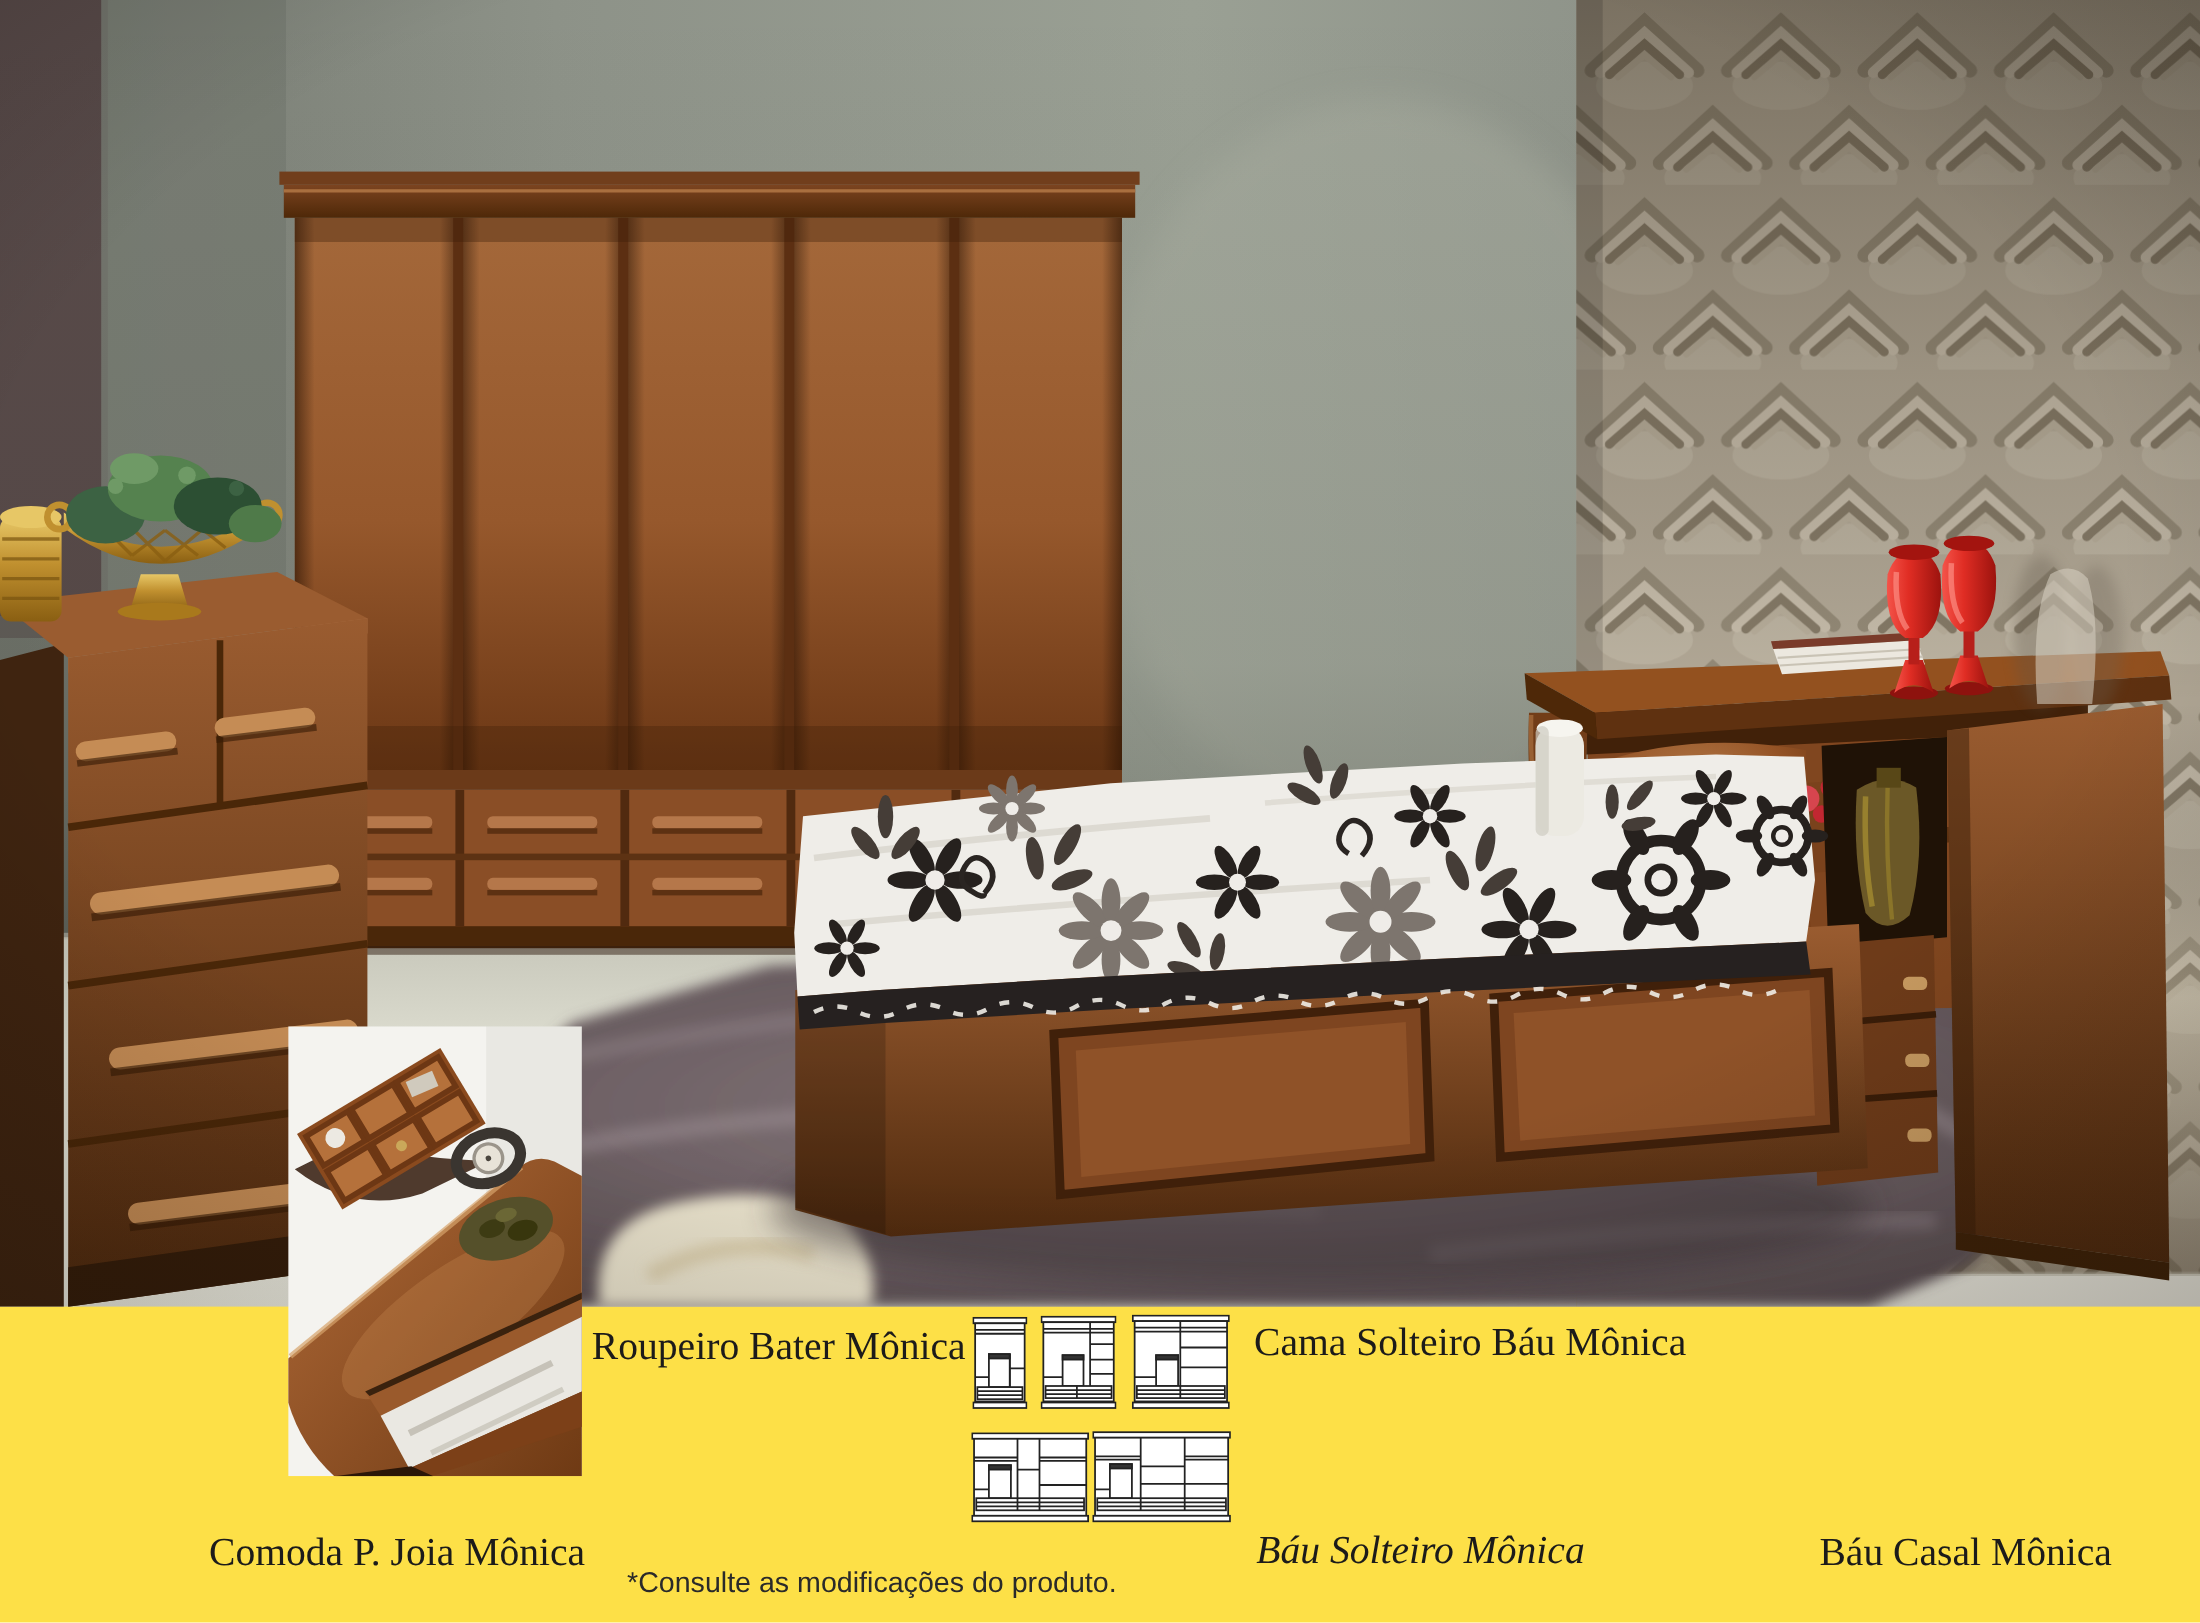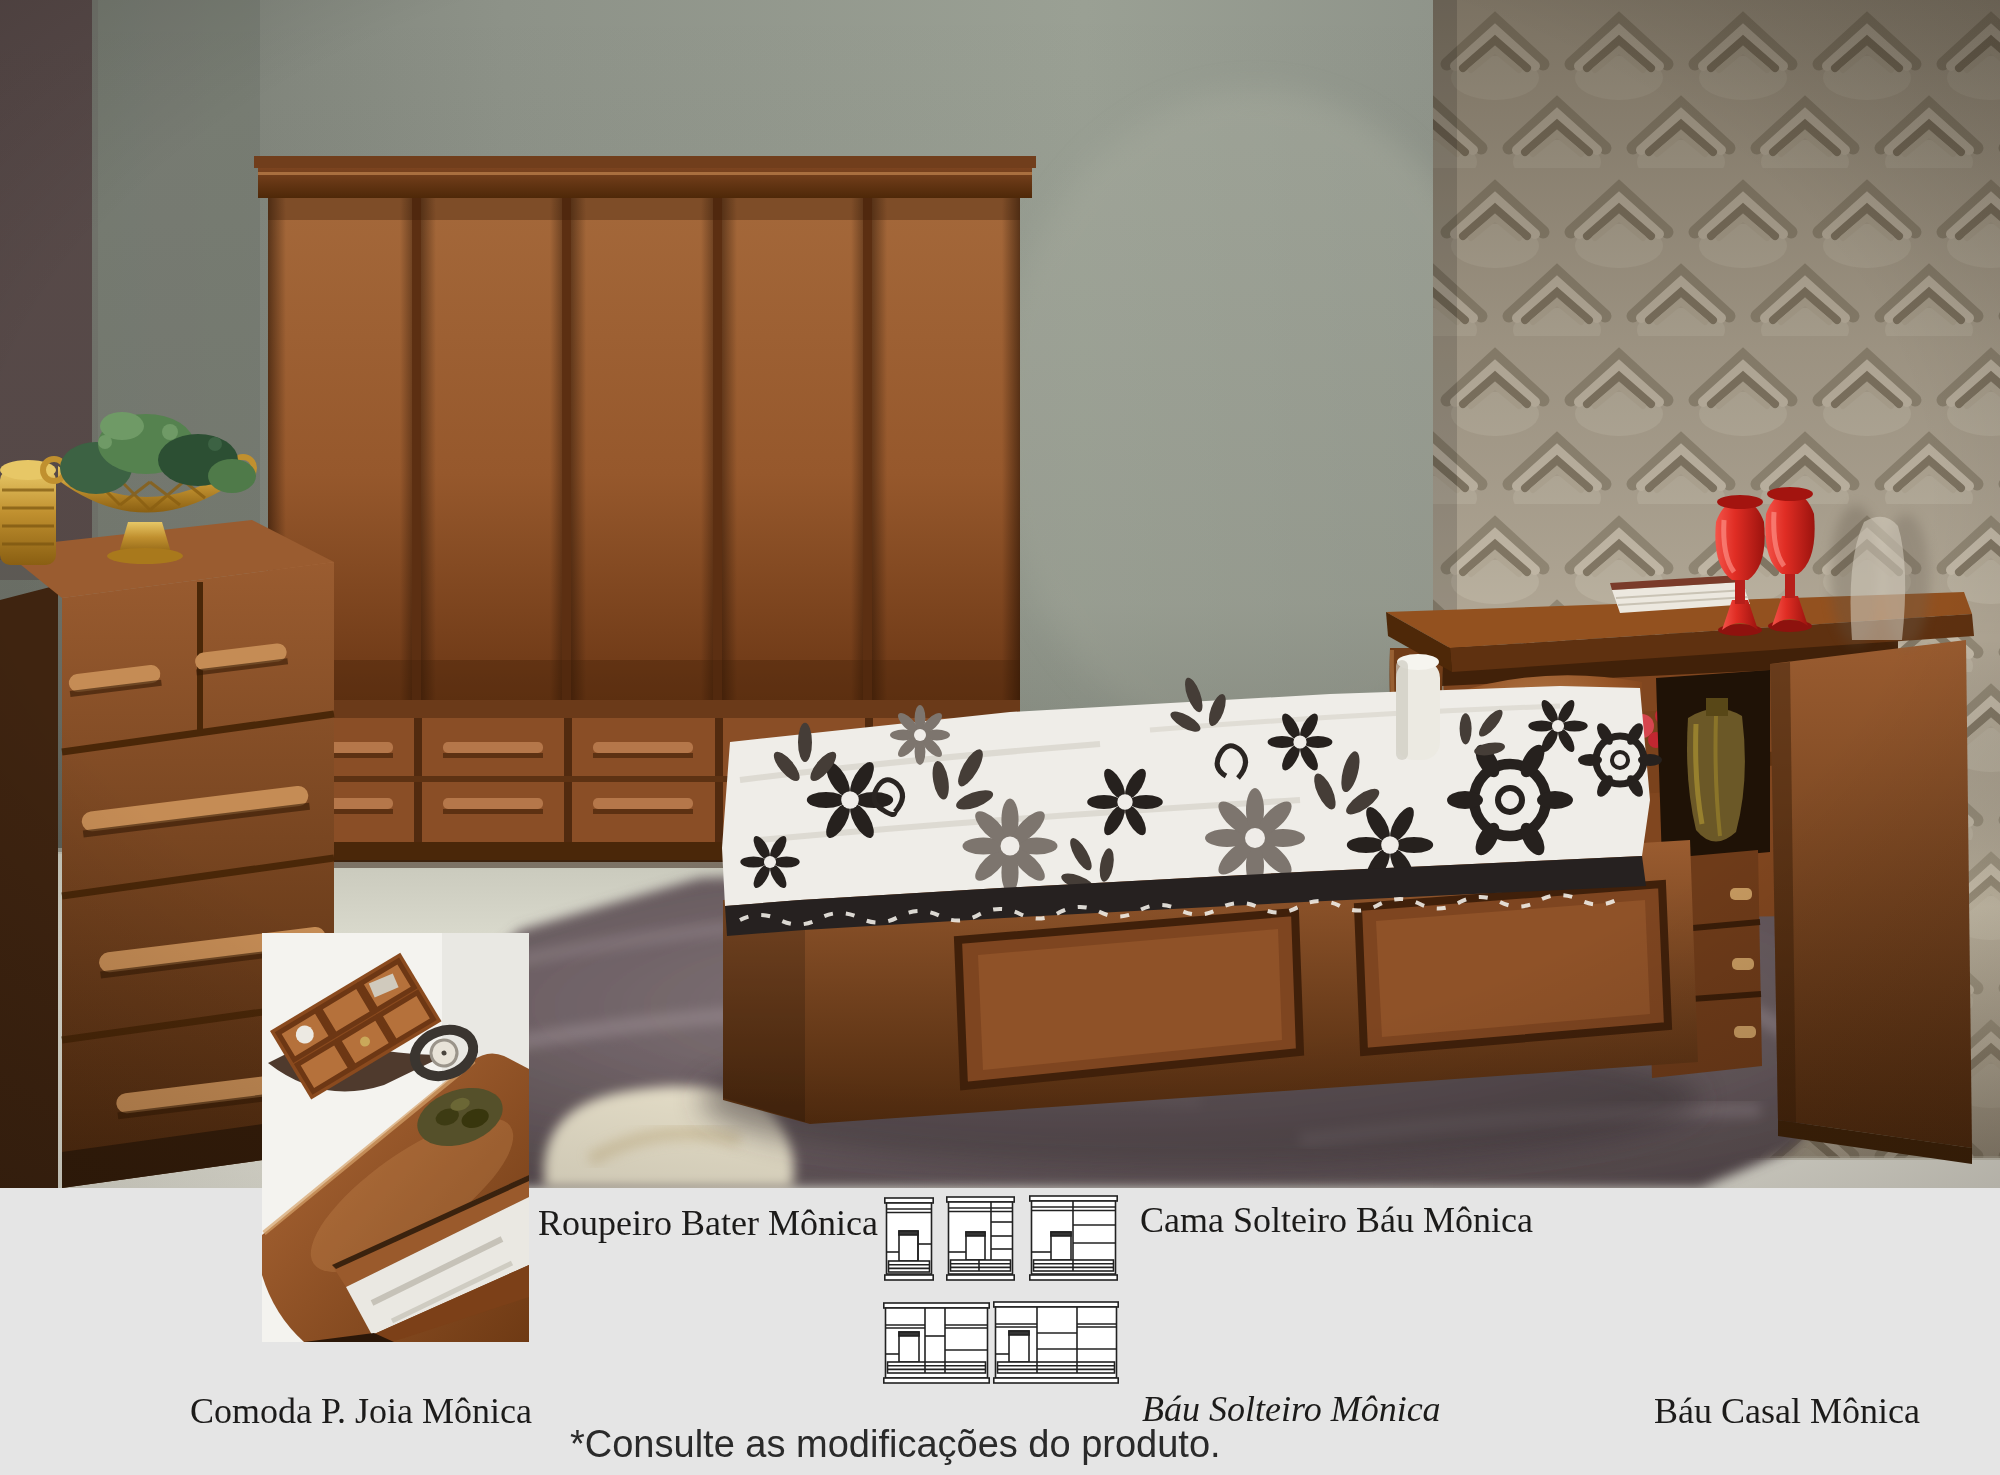--- a/index.html
+++ b/index.html
@@ -1,22 +1,22 @@
 <!DOCTYPE html>
 <html><head>
 <meta charset="utf-8">
 <style>
   html,body{margin:0;padding:0;background:#ffffff;}
-  .page{position:relative;width:2000px;height:1475px;background:#e5e5e5;overflow:hidden;
+  .page{position:relative;width:2000px;height:1475px;background:#fde047;overflow:hidden;
         font-family:"Liberation Serif", serif;}
   .photo{position:absolute;left:0;top:0;width:2000px;height:1188px;}
   .inset{position:absolute;left:262px;top:933px;width:267px;height:409px;}
   .caption{position:absolute;font-family:"Liberation Serif", serif;font-size:36px;
            line-height:1.15;color:#1c1b1a;white-space:nowrap;}
-  .note{position:absolute;font-family:"Liberation Sans", sans-serif;font-size:38px;
+  .note{position:absolute;font-family:"Liberation Sans", sans-serif;font-size:26px;
         line-height:1.1;color:#2a2a2a;white-space:nowrap;}
   .schem{position:absolute;}
 </style>
 </head>
 <body>
 
 <div class="page">
 
   <svg class="photo" width="2000" height="1188" viewBox="0 0 2000 1188" aria-hidden="true">
     <defs>

